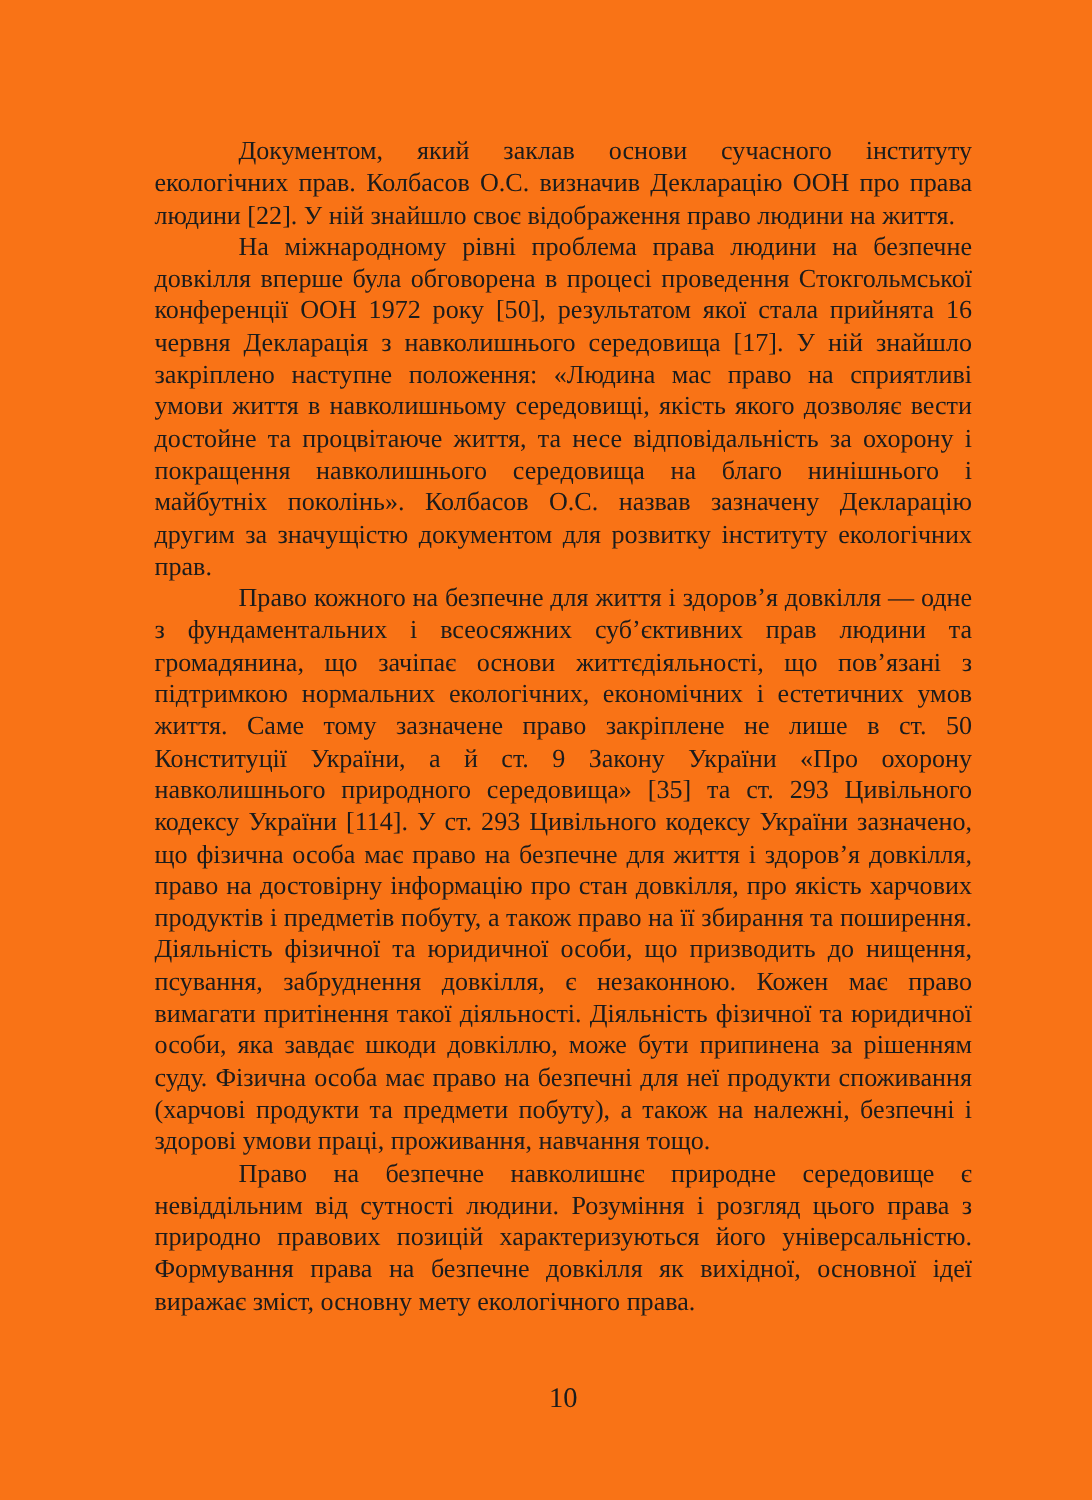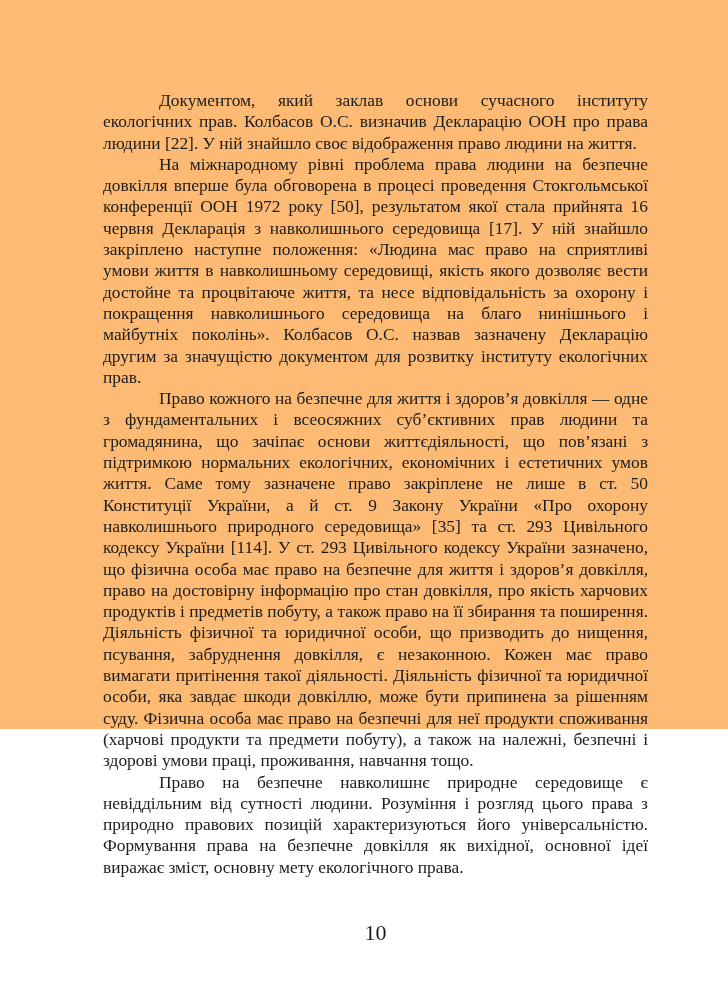--- a/index.html
+++ b/index.html
@@ -12,22 +12,22 @@
     background: #ffffff;
     position: relative;
     overflow: hidden;
     font-family: "Liberation Serif", serif;
   }
   .scan-page {
     position: absolute;
     left: 0;
     top: 0;
     width: 728px;
-    height: 729px;
-    background: #fdba74;
+    height: 1000px;
+    background: #f97316;
   }
   .text-block {
     position: absolute;
     left: 103px;
     top: 90px;
     width: 545px;
     color: #1c1c1c;
     font-size: 17.4px;
     line-height: 21.3px;
     text-align: justify;
@@ -39,21 +39,21 @@
   }
   .lead-italic {
   }
   .page-number {
     position: absolute;
     left: 103px;
     top: 922px;
     width: 545px;
     text-align: center;
     color: #1c1c1c;
-    font-size: 22px;
+    font-size: 19px;
     line-height: 21.3px;
   }
 </style>
 </head>
 <body>
 
 <div class="scan-page">
 
   <div class="text-block">
 

